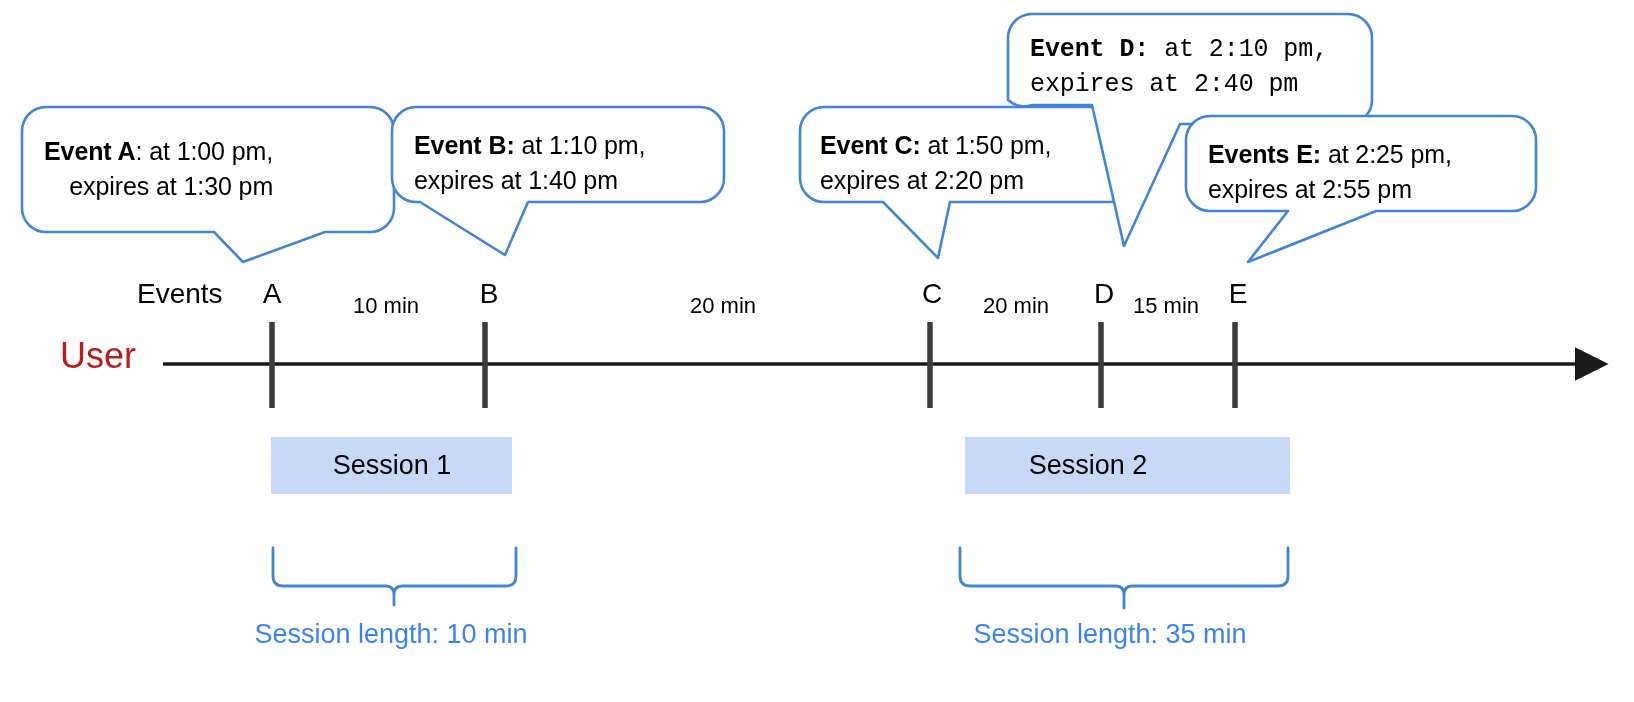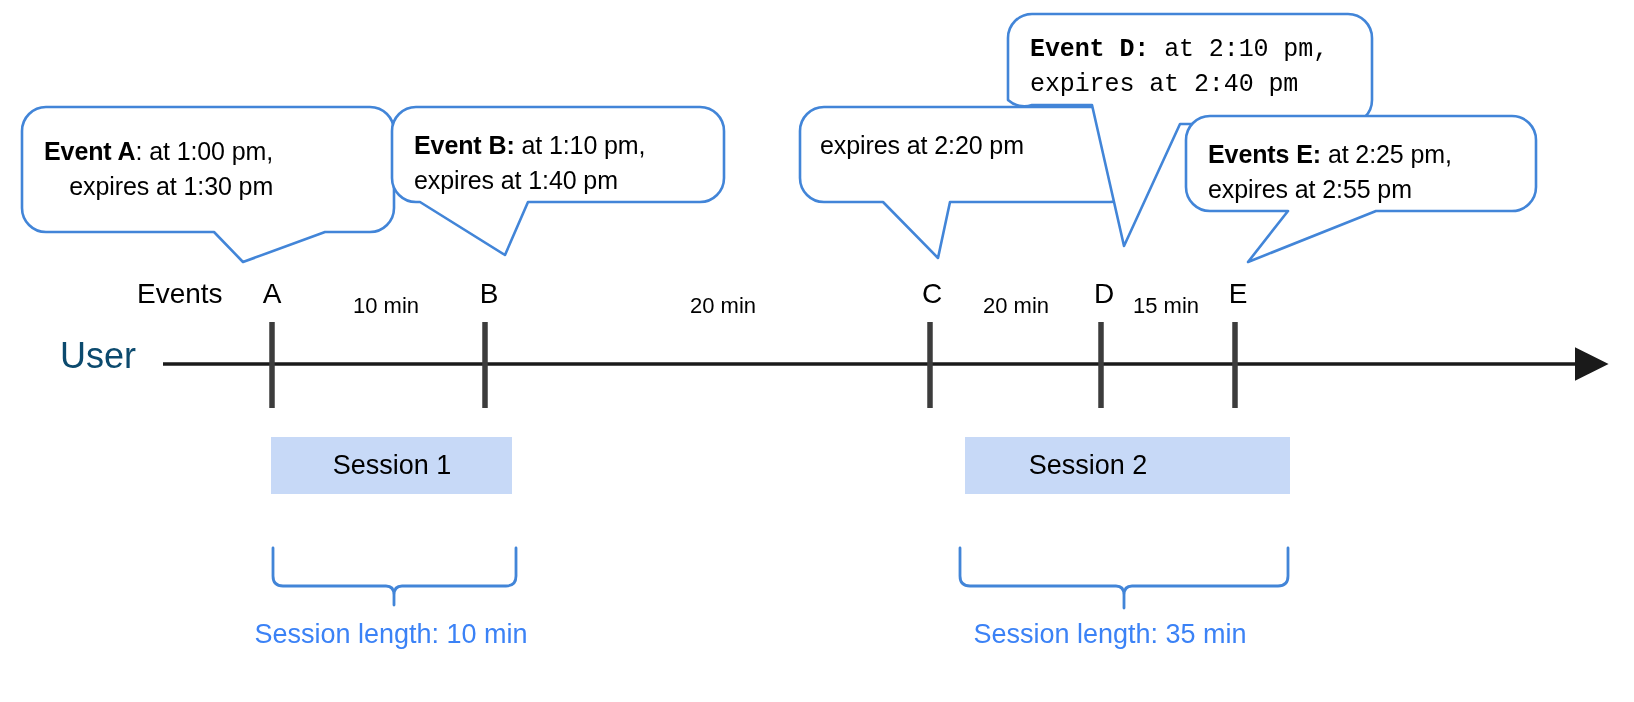--- a/index.html
+++ b/index.html
@@ -45,21 +45,21 @@
     color: #000000;
     white-space: nowrap;
   }
   .tl-label.small {
     font-size: 22px;
   }
   .axis-name {
     position: absolute;
     font-size: 36px;
     line-height: 40px;
-    color: #0c4a6e;
+    color: #b91c1c;
     white-space: nowrap;
   }
   .session-label {
     position: absolute;
     font-size: 27px;
     line-height: 30px;
     color: #000000;
     white-space: nowrap;
     text-align: center;
   }
@@ -146,20 +146,23 @@
   </div>
 
   <div class="callout-text" style="left:414px; top:128px;">
     <div>
       <b>Event B:</b><span> at 1:10 pm,</span>
     </div>
     <div>expires at 1:40 pm</div>
   </div>
 
   <div class="callout-text" style="left:820px; top:128px;">
+    <div>
+      <b>Event C:</b><span> at 1:50 pm,</span>
+    </div>
     <div>expires at 2:20 pm</div>
   </div>
 
   <div class="callout-text" style="left:1030px; top:32px;font-family:Liberation Mono, monospace;">
     <div>
       <b>Event D:</b><span> at 2:10 pm,</span>
     </div>
     <div>expires at 2:40 pm</div>
   </div>
 

